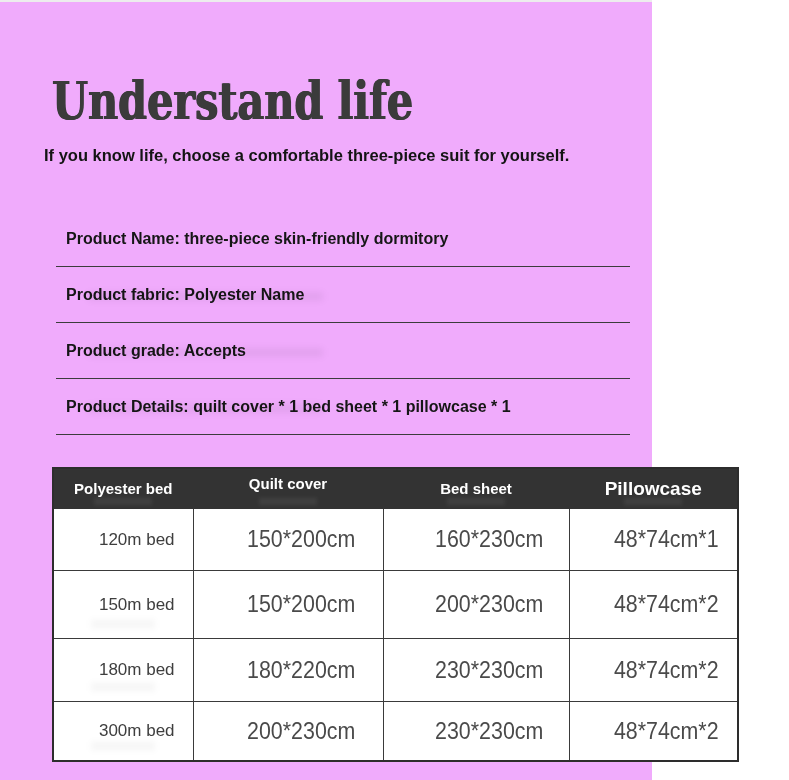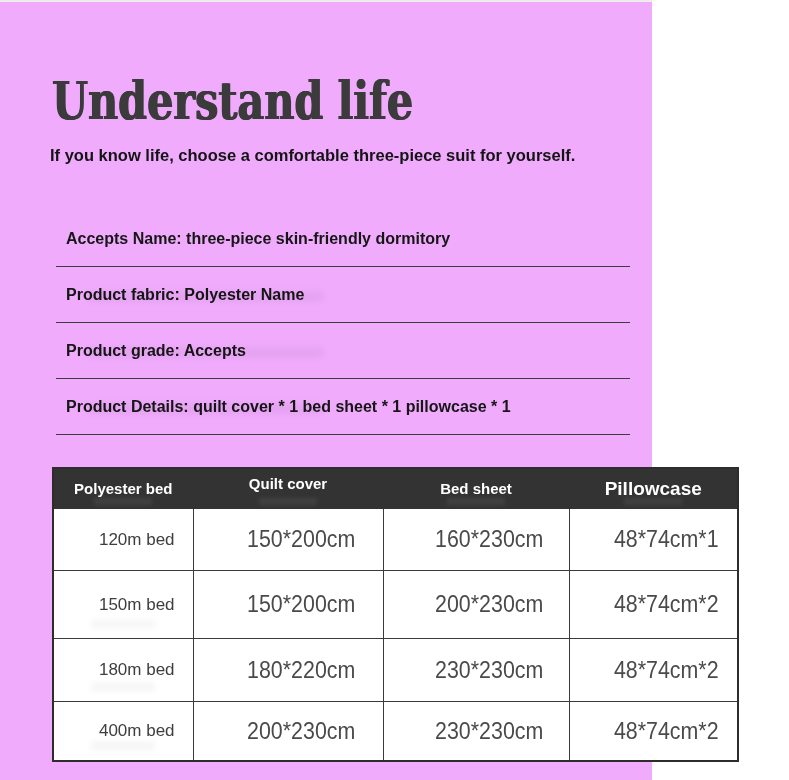--- a/index.html
+++ b/index.html
@@ -38,21 +38,21 @@
     color: #3b3b3b;
     letter-spacing: 0px;
     transform: scaleX(0.78);
     transform-origin: left top;
     white-space: nowrap;
     text-shadow: 0.8px 0 0 currentColor, -0.8px 0 0 currentColor;
   }
   .subtitle {
     position: absolute;
     top: 146px;
-    left: 50px;
+    left: 44px;
     margin: 0;
     font-size: 16.5px;
     font-weight: 700;
     color: #141414;
     white-space: nowrap;
   }
 
   
   .info-list {
     position: absolute;
@@ -167,21 +167,21 @@
 <body>
 
 <div class="page">
   <div class="top-line"></div>
 
   <h1 class="title">Understand life</h1>
   <p class="subtitle">If you know life, choose a comfortable three-piece suit for yourself.</p>
 
   <div class="info-list">
     <div class="info-item">
-      <p class="info-text">Accepts Name: three-piece skin-friendly dormitory</p>
+      <p class="info-text">Product Name: three-piece skin-friendly dormitory</p>
 
       <div class="info-divider"></div>
     </div>
     <div class="info-item">
       <p class="info-text">Product fabric: Polyester Name</p>
       <div class="ghost"></div>
       <div class="info-divider"></div>
     </div>
     <div class="info-item">
       <p class="info-text">Product grade: Accepts</p>
@@ -235,20 +235,20 @@
         <td class="dim-cell"><span>200*230cm</span></td>
         <td class="dim-cell"><span>48*74cm*2</span></td>
       </tr>
       <tr>
         <td class="bed-cell">180m bed</td>
         <td class="dim-cell"><span>180*220cm</span></td>
         <td class="dim-cell"><span>230*230cm</span></td>
         <td class="dim-cell"><span>48*74cm*2</span></td>
       </tr>
       <tr>
-        <td class="bed-cell">400m bed</td>
+        <td class="bed-cell">300m bed</td>
         <td class="dim-cell"><span>200*230cm</span></td>
         <td class="dim-cell"><span>230*230cm</span></td>
         <td class="dim-cell"><span>48*74cm*2</span></td>
       </tr>
     </tbody>
   </table>
 </div>
 
 </body></html>

